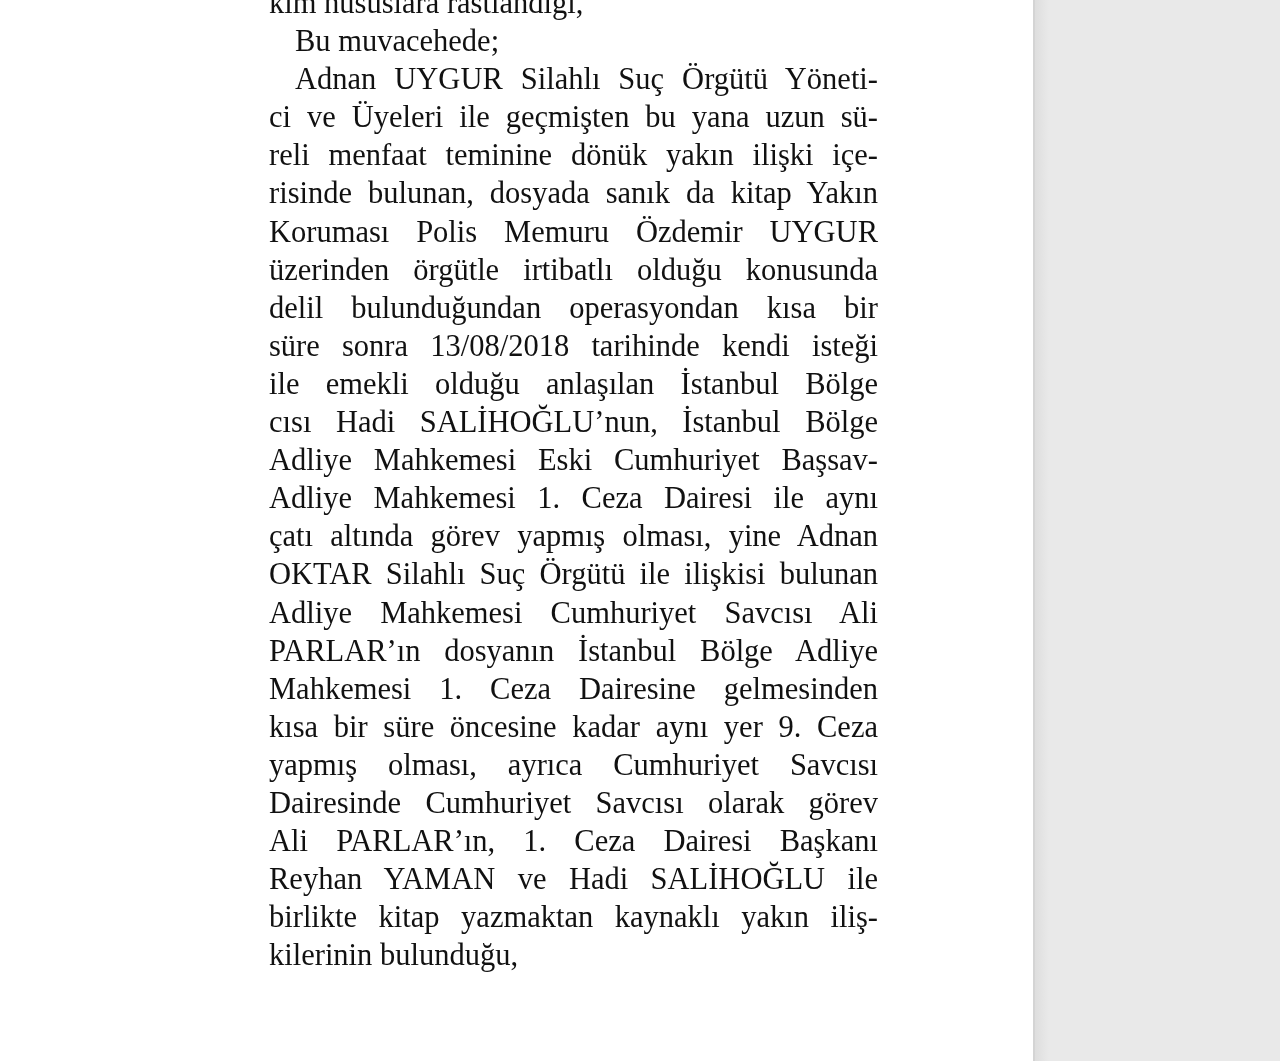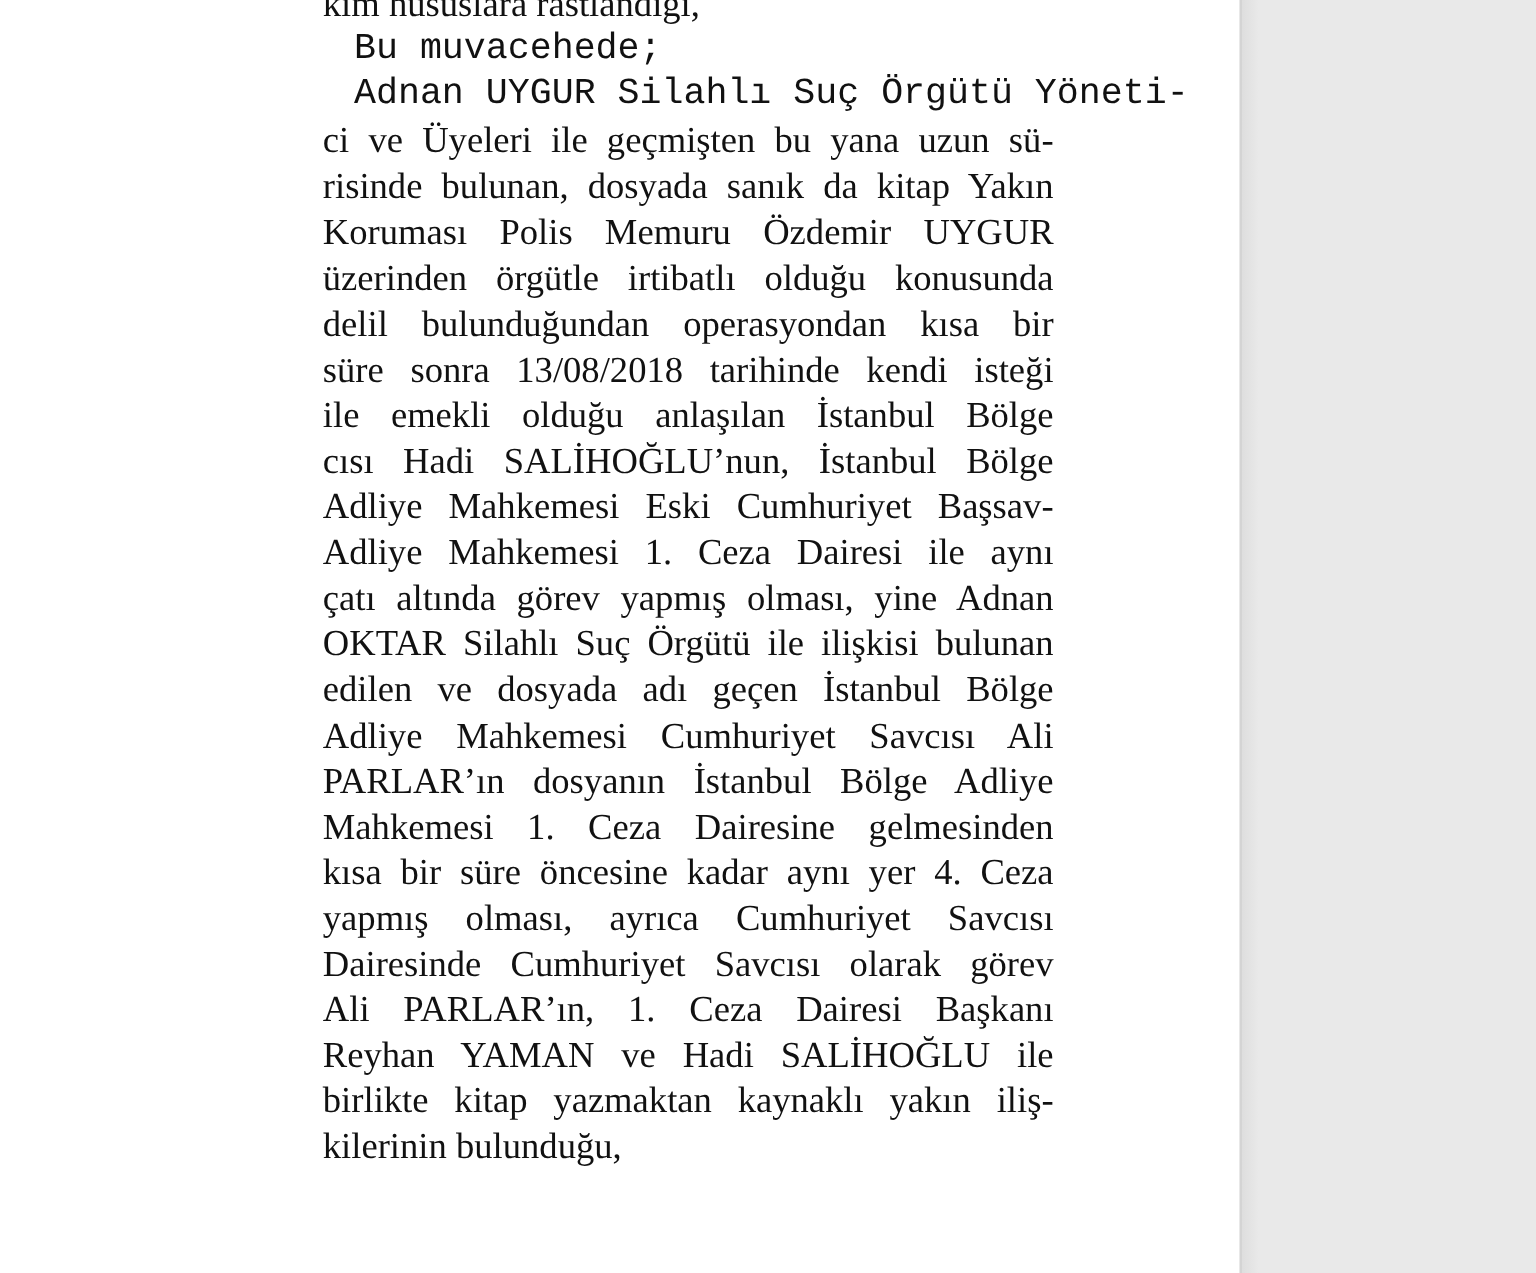--- a/index.html
+++ b/index.html
@@ -27,47 +27,47 @@
     color: #111111;
     font-size: 30.5px;
     line-height: 38.1px;
   }
   .line {
     display: block; white-space: nowrap;
     text-align: justify; text-align-last: justify;
     height: 38.1px;
   }
   .line.last { text-align-last: left; }
-  .line.indent { padding-left: 26px; font-family: Liberation Mono, monospace; }
+  .line.indent { padding-left: 26px; }
 </style>
 </head>
 <body>
 
 <div class="page">
   <div class="column">
     <span class="line last">kım hususlara rastlandığı,</span>
     <span class="line indent last">Bu muvacehede;</span>
     <span class="line indent">Adnan UYGUR Silahlı Suç Örgütü Yöneti-</span>
     <span class="line">ci ve Üyeleri ile geçmişten bu yana uzun sü-</span>
+    <span class="line">reli menfaat teminine dönük yakın ilişki içe-</span>
     <span class="line">risinde bulunan, dosyada sanık da kitap Yakın</span>
     <span class="line">Koruması Polis Memuru Özdemir UYGUR</span>
     <span class="line">üzerinden örgütle irtibatlı olduğu konusunda</span>
     <span class="line">delil bulunduğundan operasyondan kısa bir</span>
     <span class="line">süre sonra 13/08/2018 tarihinde kendi isteği</span>
     <span class="line">ile emekli olduğu anlaşılan İstanbul Bölge</span>
     <span class="line">cısı Hadi SALİHOĞLU’nun, İstanbul Bölge</span>
     <span class="line">Adliye Mahkemesi Eski Cumhuriyet Başsav-</span>
     <span class="line">Adliye Mahkemesi 1. Ceza Dairesi ile aynı</span>
     <span class="line">çatı altında görev yapmış olması, yine Adnan</span>
     <span class="line">OKTAR Silahlı Suç Örgütü ile ilişkisi bulunan</span>
-    <span class="line">edilen ve dosyada adı geçen İstanbul Bölge</span>
     <span class="line">Adliye Mahkemesi Cumhuriyet Savcısı Ali</span>
     <span class="line">PARLAR’ın dosyanın İstanbul Bölge Adliye</span>
     <span class="line">Mahkemesi 1. Ceza Dairesine gelmesinden</span>
-    <span class="line">kısa bir süre öncesine kadar aynı yer 4. Ceza</span>
+    <span class="line">kısa bir süre öncesine kadar aynı yer 9. Ceza</span>
     <span class="line">yapmış olması, ayrıca Cumhuriyet Savcısı</span>
     <span class="line">Dairesinde Cumhuriyet Savcısı olarak görev</span>
     <span class="line">Ali PARLAR’ın, 1. Ceza Dairesi Başkanı</span>
     <span class="line">Reyhan YAMAN ve Hadi SALİHOĞLU ile</span>
     <span class="line">birlikte kitap yazmaktan kaynaklı yakın iliş-</span>
     <span class="line last">kilerinin bulunduğu,</span>
   </div>
 </div>
 
 <div class="side-panel"></div>

